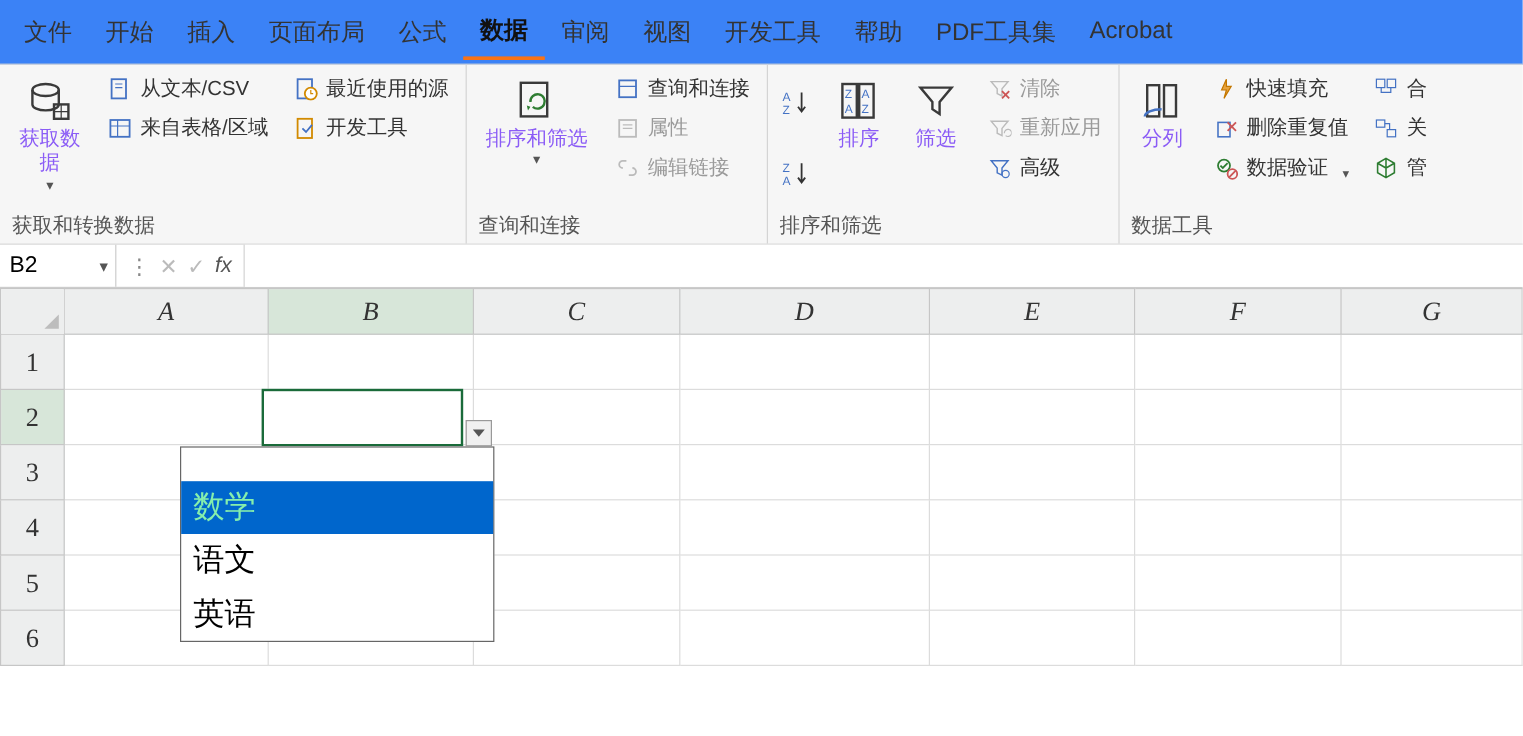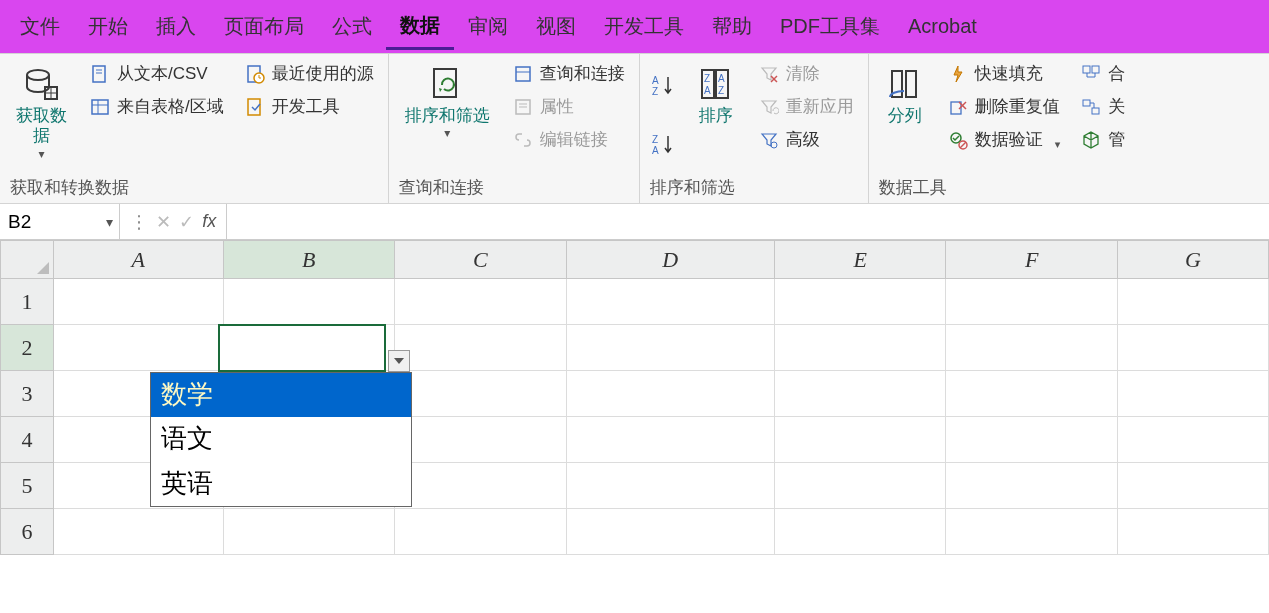--- a/index.html
+++ b/index.html
@@ -1,40 +1,40 @@
 <!DOCTYPE html>
 <html><head>
 <meta charset="utf-8">
 <style>
   * { box-sizing: border-box; margin: 0; padding: 0; font-family: "Microsoft YaHei", "Segoe UI", sans-serif; }
   body { background: #ffffff; width: 1269px; height: 613px; overflow: hidden; }
   
   
-  .menubar { display: flex; align-items: center; background: #d946ef; height: 54px; padding: 0 6px; border-bottom: 1px solid #d4d4d4; }
+  .menubar { display: flex; align-items: center; background: #3b82f6; height: 54px; padding: 0 6px; border-bottom: 1px solid #d4d4d4; }
   .menubar .item { padding: 8px 14px; font-size: 20px; color: #333; cursor: pointer; }
-  .menubar .item.active { font-weight: 600; border-bottom: 3px solid #4c1d95; color: #111; }
+  .menubar .item.active { font-weight: 600; border-bottom: 3px solid #f97316; color: #111; }
   
   
   .ribbon { display: flex; background: #f6f6f6; height: 150px; border-bottom: 1px solid #d4d4d4; }
   .ribbon-group { display: flex; flex-direction: column; justify-content: space-between; padding: 6px 10px 4px 10px; border-right: 1px solid #d4d4d4; }
   .ribbon-group .label { font-size: 17px; color: #555; padding-top: 4px; }
   .ribbon-group .body { display: flex; gap: 12px; flex: 1; }
   
   .big-btn { display: flex; flex-direction: column; align-items: center; justify-content: flex-start; padding: 4px 6px; cursor: pointer; }
   .big-btn .icon { width: 40px; height: 40px; display: flex; align-items: center; justify-content: center; }
-  .big-btn .text { font-size: 17px; color: #0f766e; text-align: center; line-height: 1.2; margin-top: 2px; }
+  .big-btn .text { font-size: 17px; color: #8b5cf6; text-align: center; line-height: 1.2; margin-top: 2px; }
   
   .sm-btns { display: flex; flex-direction: column; gap: 6px; }
   .sm-btn { display: flex; align-items: flex-end; gap: 6px; font-size: 17px; color: #333; cursor: pointer; padding: 2px 4px; white-space: nowrap; }
   .sm-btn.disabled { color: #9a9a9a; cursor: default; }
   .sm-btn .icon { width: 22px; height: 22px; display: flex; align-items: center; justify-content: center; }
   
   
   .formula-row { display: flex; align-items: center; height: 36px; border-bottom: 1px solid #ccc; background: #fff; }
-  .namebox { width: 120px; display: flex; align-items: center; justify-content: space-between; padding: 0 6px 0 8px; font-size: 19px; border-right: 1px solid #ccc; height: 100%; }
+  .namebox { width: 97px; display: flex; align-items: center; justify-content: space-between; padding: 0 6px 0 8px; font-size: 19px; border-right: 1px solid #ccc; height: 100%; }
   .namebox .chev { color: #555; font-size: 14px; }
   .fx-sep { display: flex; align-items: center; gap: 8px; padding: 0 10px; height: 100%; color: #777; font-size: 18px; border-right: 1px solid #ccc;}
   .fx-input { flex: 1; height: 100%; padding: 0 8px; font-size: 17px; border: none; outline: none; }
   
   
   .grid-wrap { position: relative; overflow: hidden; }
   table.grid { border-collapse: collapse; width: 1269px; }
   table.grid th { background: #edeeee; font-weight: normal; font-size: 22px; color: #333; border: 1px solid #c6c6c6; font-family: "Times New Roman", serif; font-style: italic; }
   table.grid th.colh { height: 38px; }
   table.grid th.rowh { width: 52px; height: 46px; font-size: 22px; font-style: normal; font-family: "Times New Roman", serif; }
@@ -54,21 +54,21 @@
   th.rowh.sel { background: #d7e6d9; }
   
   
   .sel-cell { position: absolute; border: 2px solid #1a6b3a; background: #fff; pointer-events: none; }
   .dd-btn { position: absolute; width: 22px; height: 22px; background: #f0f0f0; border: 1px solid #999; display: flex; align-items: center; justify-content: center; cursor: pointer; }
   .dd-btn::after { content: ""; width: 0; height: 0; border-left: 5px solid transparent; border-right: 5px solid transparent; border-top: 6px solid #555; }
   
   
   .dd-list { position: absolute; background: #fff; border: 1px solid #666; z-index: 10; }
   .dd-list .opt { padding: 2px 10px; font-size: 26px; font-family: "SimSun", serif; cursor: pointer; line-height: 1.55; }
-  .dd-list .opt.hl { background: #0066cc; color: #fef9c3; }
+  .dd-list .opt.hl { background: #0066cc; color: #86efac; margin-top: 28px; }
 </style>
 </head>
 <body>
 
 <div class="menubar">
   <div class="item">文件</div>
   <div class="item">开始</div>
   <div class="item">插入</div>
   <div class="item">页面布局</div>
   <div class="item">公式</div>
@@ -212,20 +212,28 @@
               <rect x="6" y="6" width="12" height="28" fill="none" stroke="#3a3a3a" stroke-width="2"></rect>
               <rect x="20" y="6" width="12" height="28" fill="none" stroke="#3a3a3a" stroke-width="2"></rect>
               <text x="8" y="18" font-size="10" fill="#4472c4">Z</text>
               <text x="8" y="30" font-size="10" fill="#4472c4">A</text>
               <text x="22" y="18" font-size="10" fill="#4472c4">A</text>
               <text x="22" y="30" font-size="10" fill="#4472c4">Z</text>
             </svg>
           </span>
         <span class="text">排序</span>
       </div>
+      <div class="big-btn">
+        <span class="icon">
+            <svg width="38" height="38" viewBox="0 0 38 38">
+              <path d="M6 8 h26 l-10 12 v10 l-6 -4 v-6 z" fill="none" stroke="#3a3a3a" stroke-width="2"></path>
+            </svg>
+          </span>
+        <span class="text">筛选</span>
+      </div>
       <div class="sm-btns">
         <div class="sm-btn disabled">
             <span class="icon">
               <svg width="20" height="20" viewBox="0 0 20 20">
                 <path d="M3 4 h14 l-5 6 v6 l-4 -2 v-4 z" fill="none" stroke="#bbb" stroke-width="1.2"></path>
                 <line x1="12" y1="12" x2="18" y2="18" stroke="#c55" stroke-width="1.5"></line>
                 <line x1="18" y1="12" x2="12" y2="18" stroke="#c55" stroke-width="1.5"></line>
               </svg>
             </span>
             <span>清除</span>

